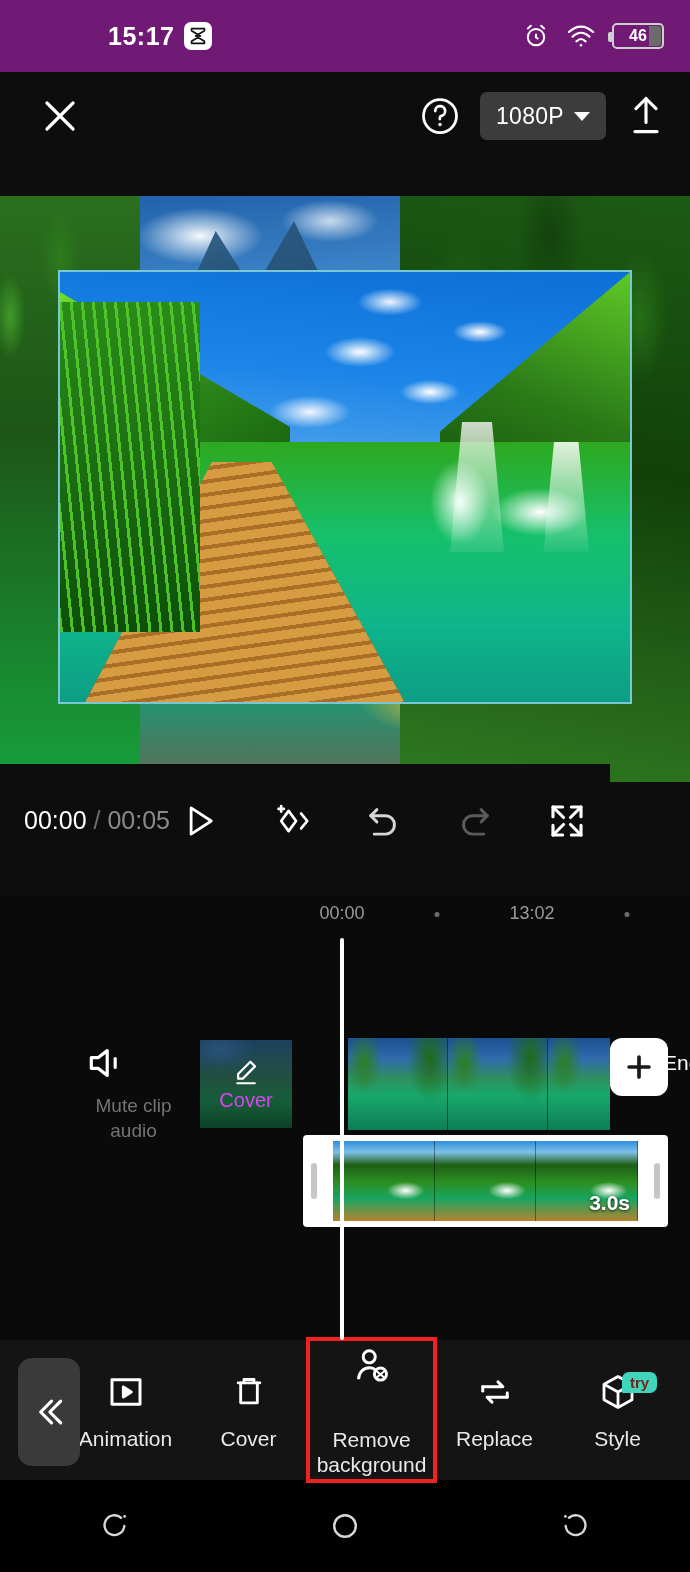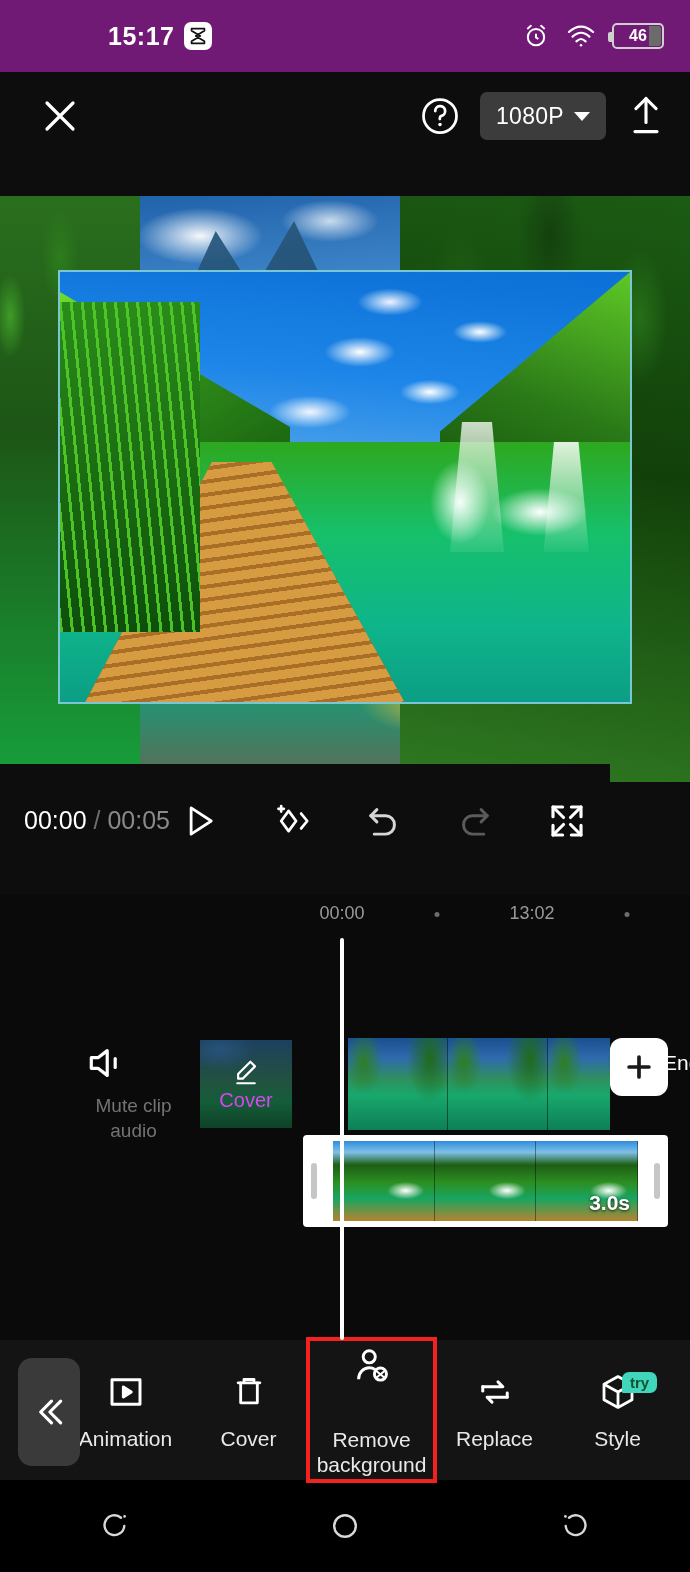--- a/index.html
+++ b/index.html
@@ -253,21 +253,21 @@
     padding-left:64px;
   }
   .tool{
     width:123px; flex:none; display:flex; flex-direction:column;
     align-items:center; justify-content:center; gap:11px; height:140px; position:relative;
   }
   .tool .t-lbl{ font-size:21px; color:#e9e9e9; text-align:center; line-height:25px; }
   .tool .ic{ width:46px; height:46px; display:flex; align-items:center; justify-content:center; }
   .tool.highlight{ outline:4px solid #f42121; z-index:6; height:138px;gap:38px; }
   .try-badge{
-    position:absolute; left:66px; top:32px; background:#3fd6bb; color:#14532d;
+    position:absolute; left:66px; top:32px; background:#3fd6bb; color:#7f1d1d;
     font-size:15px; font-weight:700; padding:2px 8px; border-radius:7px 7px 7px 1px;
   }
   .collapse-btn{
     position:absolute; left:18px; top:18px; width:62px; height:108px;
     background:#3a3a3a; border-radius:14px; display:flex; align-items:center; justify-content:center;
     z-index:8;
   }
 
   
   .navbar{

